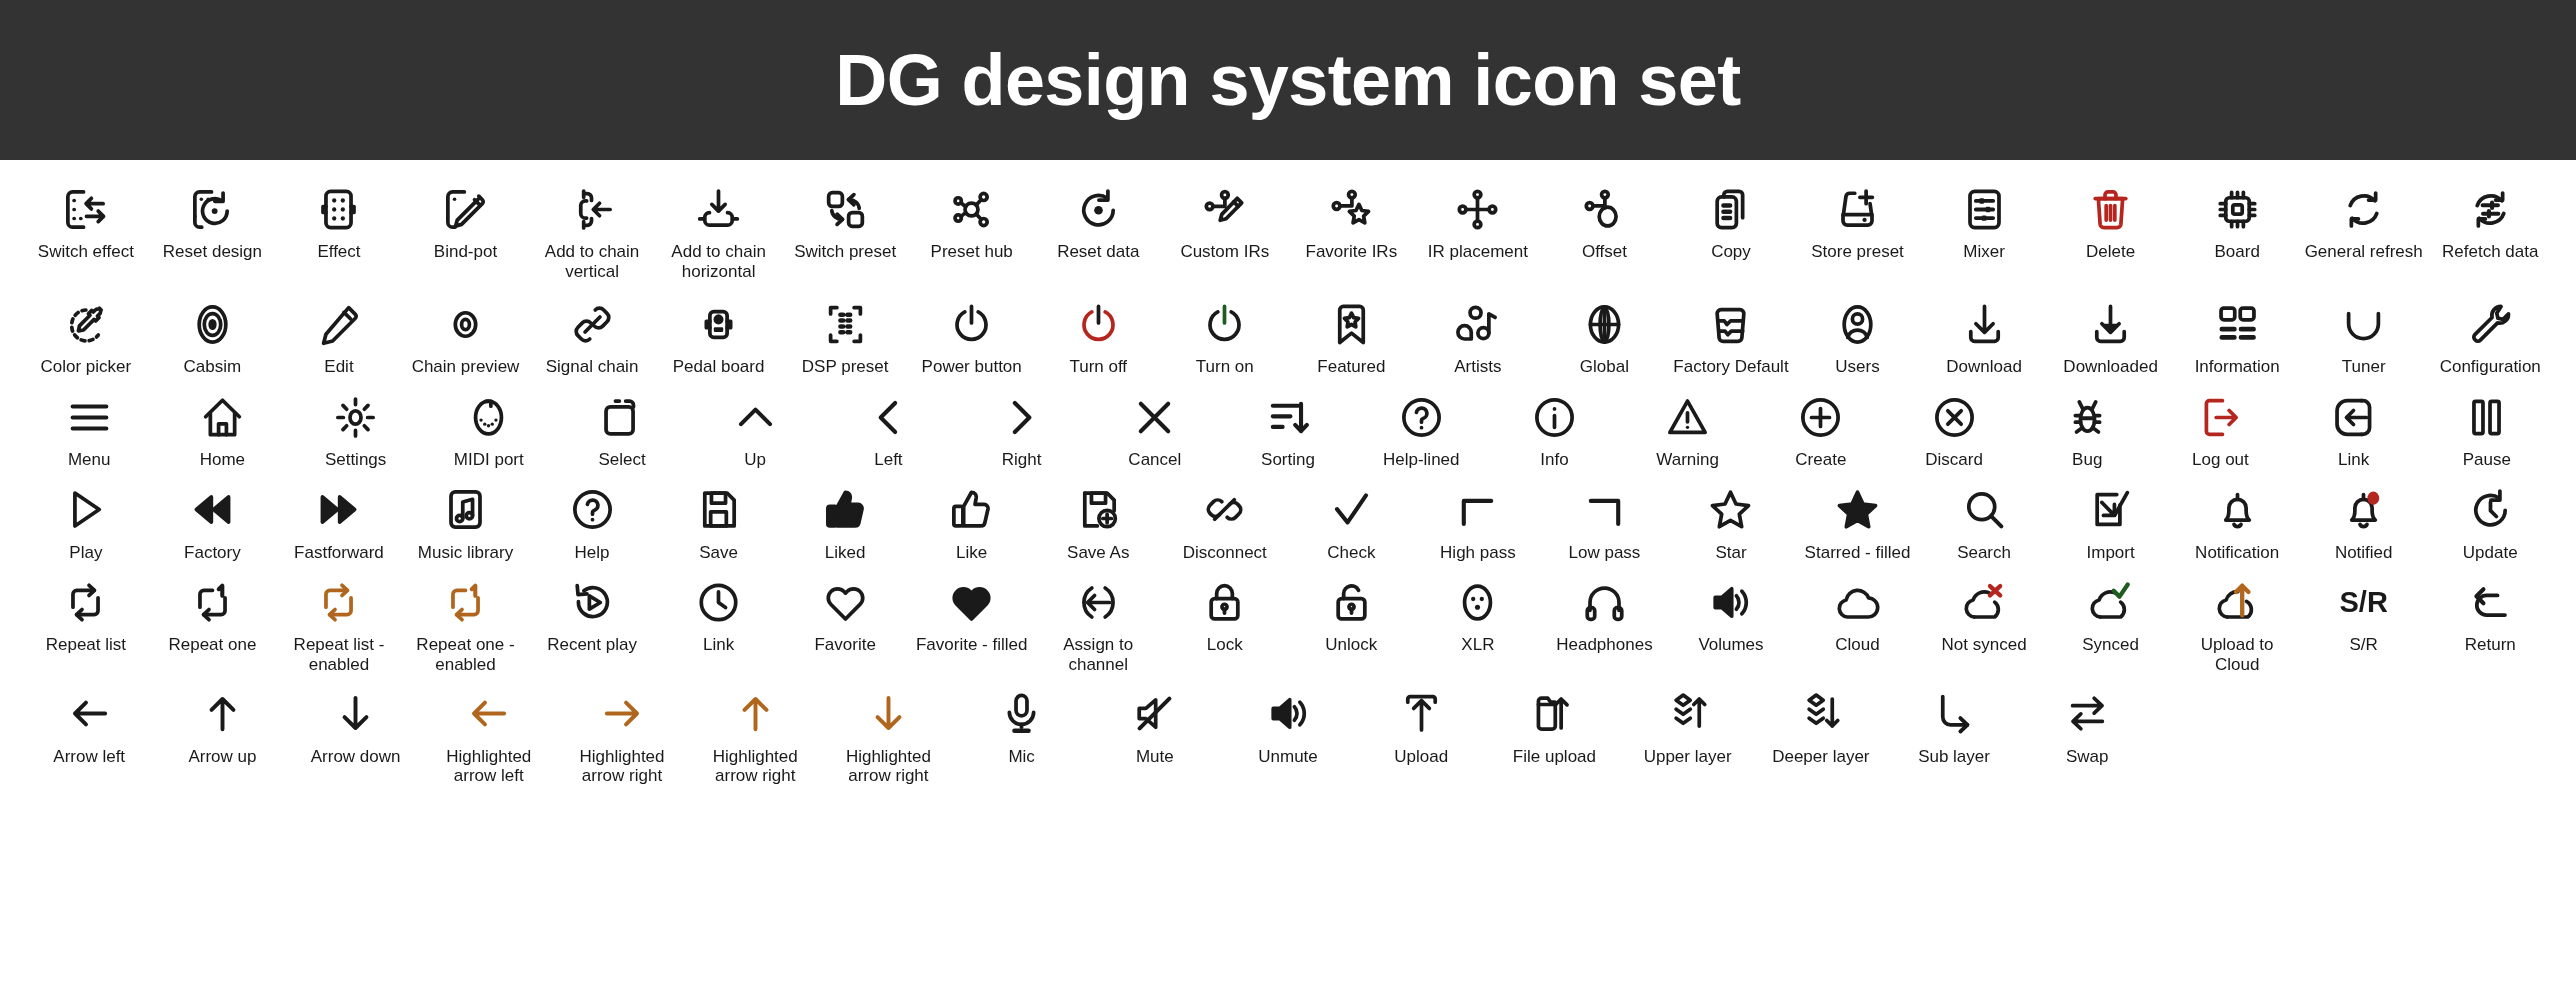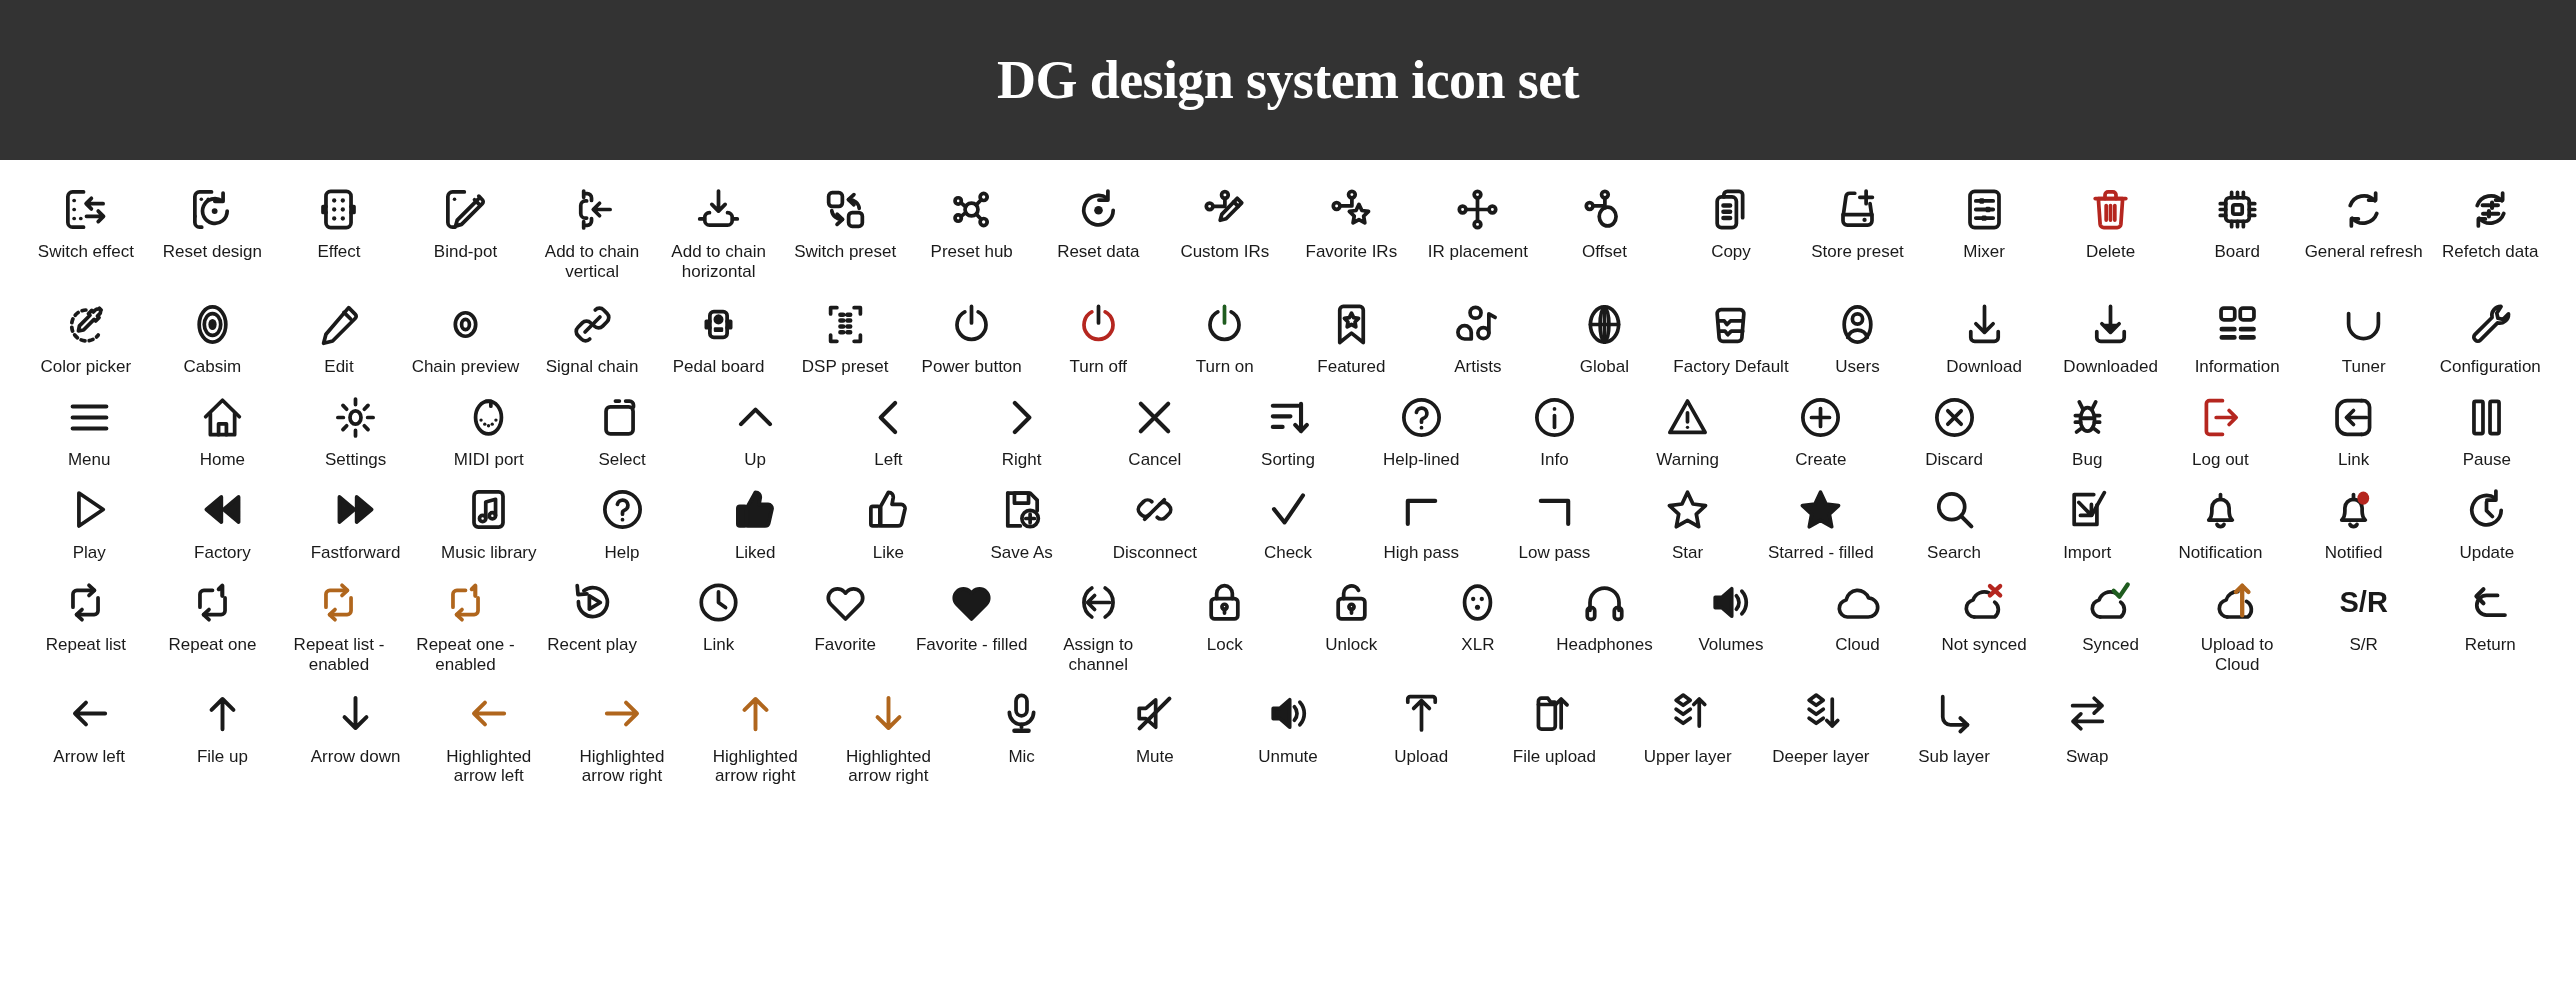--- a/index.html
+++ b/index.html
@@ -13,25 +13,25 @@
   #header {
     width: 100%;
     height: 160px;
     background: #333333;
     display: flex;
     align-items: center;
     justify-content: center;
   }
   #header-title {
     color: #ffffff;
-    font-size: 54px;
+    font-size: 72px;
     font-weight: bold;
     letter-spacing: -0.6px;
     line-height: 1;
-    font-family: Liberation Serif, serif;
+    font-family: Liberation Sans, sans-serif;
   }
   #grid-wrap {
     padding: 20px 22.6px 0 22.6px;
   }
   .icon-row {
     display: flex;
     width: 100%;
   }
   .cell {
     flex: 1 1 0;
@@ -743,20 +743,30 @@
             <circle cx="12" cy="12" r="9"></circle>
             <path d="M9.4 9.4a2.7 2.7 0 1 1 3.4 3.1c-.6.2-.8.7-.8 1.3v.6"></path>
             <circle cx="12" cy="17.2" r="0.95" fill="currentColor" stroke="none"></circle>
           </svg>
         </div>
         <div class="cap">Help</div>
       </div>
       <div class="cell">
         <div class="glyph" style="color: rgb(26, 26, 26);">
           <svg viewBox="0 0 24 24" fill="none" stroke="currentColor" stroke-width="1.9" stroke-linecap="round" stroke-linejoin="round">
+            <path d="M5 3.6h11.4L20 7.2v13.2H5z"></path>
+            <path d="M8.4 3.6h7.2v5.2H8.4z"></path>
+            <path d="M8 13.2h8v7.2H8z"></path>
+          </svg>
+        </div>
+        <div class="cap">Save</div>
+      </div>
+      <div class="cell">
+        <div class="glyph" style="color: rgb(26, 26, 26);">
+          <svg viewBox="0 0 24 24" fill="none" stroke="currentColor" stroke-width="1.9" stroke-linecap="round" stroke-linejoin="round">
             <path d="M8 10.4 12 3.2c1.6 0 2.6 1.2 2.4 2.8l-.6 3.4h4.6a2 2 0 0 1 2 2.4l-1.6 7a2 2 0 0 1-2 1.6H8z" fill="currentColor"></path>
             <rect x="3" y="10.4" width="4.4" height="10" rx="1" fill="currentColor"></rect>
           </svg>
         </div>
         <div class="cap">Liked</div>
       </div>
       <div class="cell">
         <div class="glyph" style="color: rgb(26, 26, 26);">
           <svg viewBox="0 0 24 24" fill="none" stroke="currentColor" stroke-width="1.9" stroke-linecap="round" stroke-linejoin="round">
             <path d="M8 10.4 12 3.2c1.6 0 2.6 1.2 2.4 2.8l-.6 3.4h4.6a2 2 0 0 1 2 2.4l-1.6 7a2 2 0 0 1-2 1.6H8z"></path>
@@ -1081,21 +1091,21 @@
           </svg>
         </div>
         <div class="cap">Arrow left</div>
       </div>
       <div class="cell">
         <div class="glyph" style="color: rgb(26, 26, 26);">
           <svg viewBox="0 0 24 24" fill="none" stroke="currentColor" stroke-width="1.9" stroke-linecap="round" stroke-linejoin="round">
             <path d="M12 20V4.6M6.4 10.2 12 4.6l5.6 5.6" stroke-width="2"></path>
           </svg>
         </div>
-        <div class="cap">File up</div>
+        <div class="cap">Arrow up</div>
       </div>
       <div class="cell">
         <div class="glyph" style="color: rgb(26, 26, 26);">
           <svg viewBox="0 0 24 24" fill="none" stroke="currentColor" stroke-width="1.9" stroke-linecap="round" stroke-linejoin="round">
             <path d="M12 4v15.4M6.4 13.8 12 19.4l5.6-5.6" stroke-width="2"></path>
           </svg>
         </div>
         <div class="cap">Arrow down</div>
       </div>
       <div class="cell">

